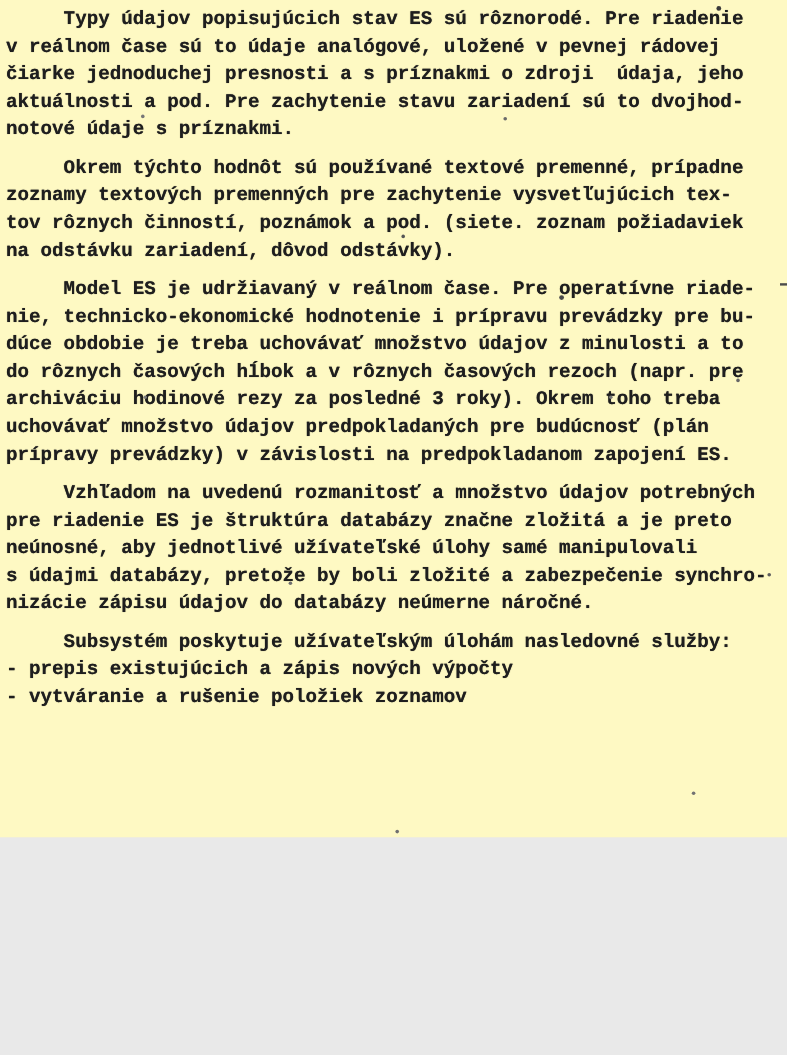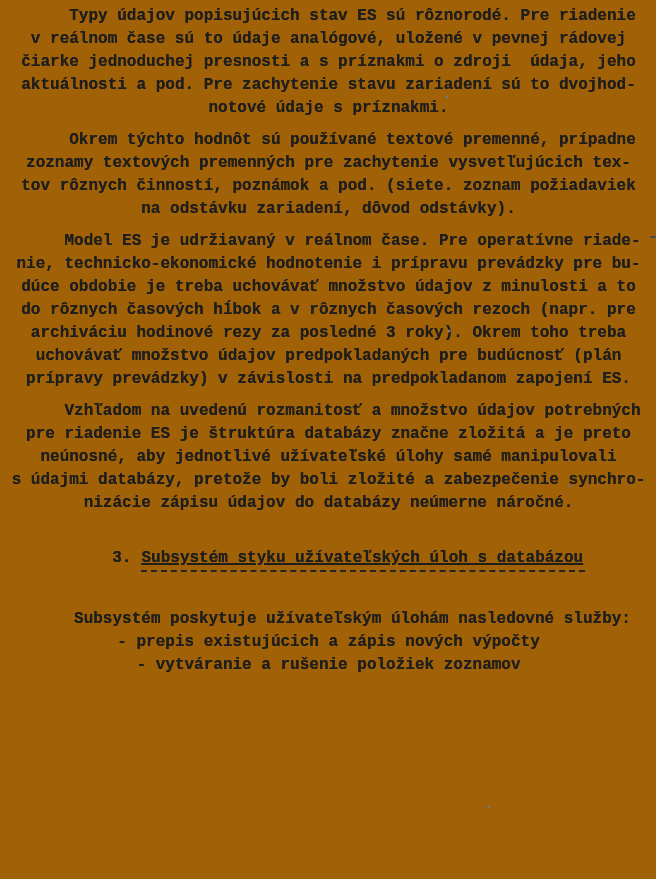--- a/index.html
+++ b/index.html
@@ -5,32 +5,31 @@
 <style>
   html, body {
     margin: 0;
     padding: 0;
     background: #e9e9e9;
   }
   .page {
     position: relative;
     box-sizing: border-box;
     width: 656px;
-    height: 879px;
+    height: 698px;
     margin: 0;
-    background: #a16207;
+    background: #fef9c3;
     padding: 5px 4px 0 5px;
     font-family: "Liberation Mono", "DejaVu Sans Mono", monospace;
     font-weight: 700;
     font-size: 16px;
     line-height: 23px;
     color: #1e1e1e;
     text-shadow: 0 0 0.6px rgba(25,25,25,0.85);
     overflow: hidden;
-    text-align: center;
   }
   .para {
     margin: 0 0 9px 0;
     white-space: pre-wrap;
   }
   .para-last {
     margin-bottom: 28px;
   }
   .section-heading {
     margin: 0 0 15px 0;
@@ -129,23 +128,20 @@
 uchovávať množstvo údajov predpokladaných pre budúcnosť (plán
 prípravy prevádzky) v závislosti na predpokladanom zapojení ES.</p>
 
   <p class="para">     Vzhľadom na uvedenú rozmanitosť a množstvo údajov potrebných
 pre riadenie ES je štruktúra databázy značne zložitá a je preto
 neúnosné, aby jednotlivé užívateľské úlohy samé manipulovali
 s údajmi databázy, pretože by boli zložité a zabezpečenie synchro-
 nizácie zápisu údajov do databázy neúmerne náročné.</p>
 
 
-  <div class="section-heading">
-    <span class="section-number">3.</span><span class="section-title">Subsystém styku užívateľských úloh s databázou</span>
-  </div>
 
   <p class="para intro">     Subsystém poskytuje užívateľským úlohám nasledovné služby:</p>
 
   <p class="service">- prepis existujúcich a zápis nových výpočty</p>
   <p class="service">- vytváranie a rušenie položiek zoznamov</p>
 
   <div class="specks"></div>
   <div class="edge-tick"></div>
 
 </div>

